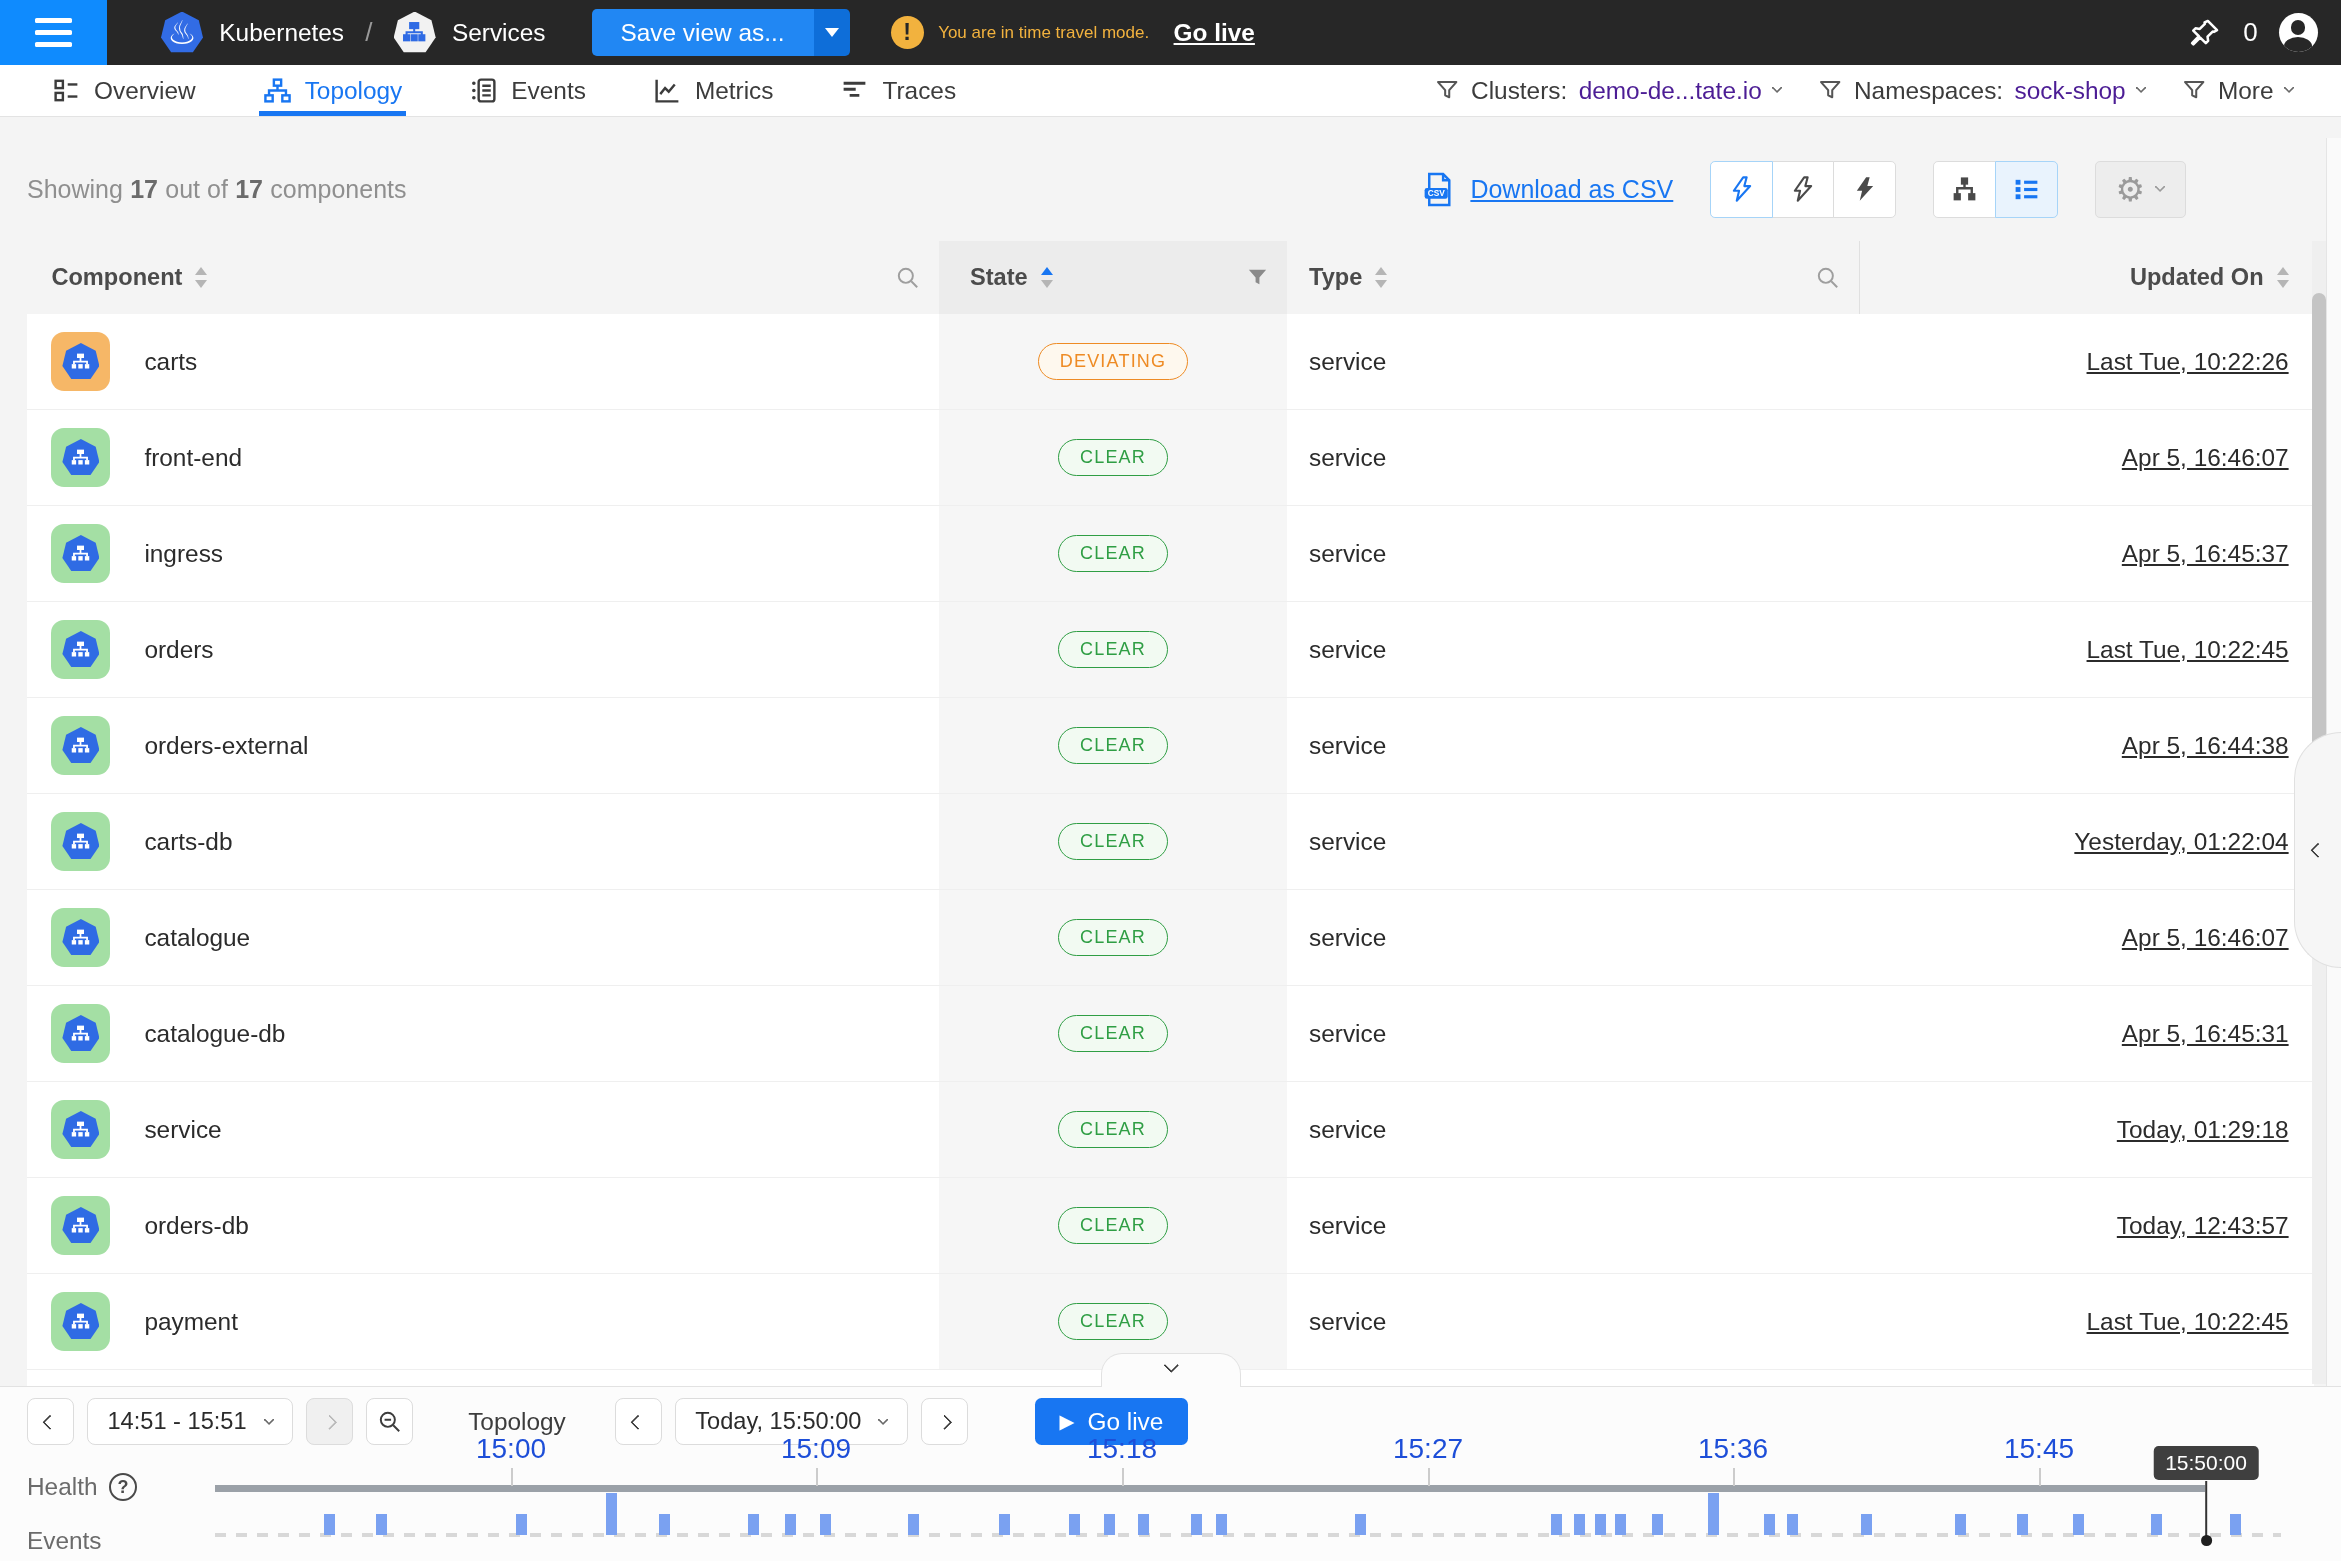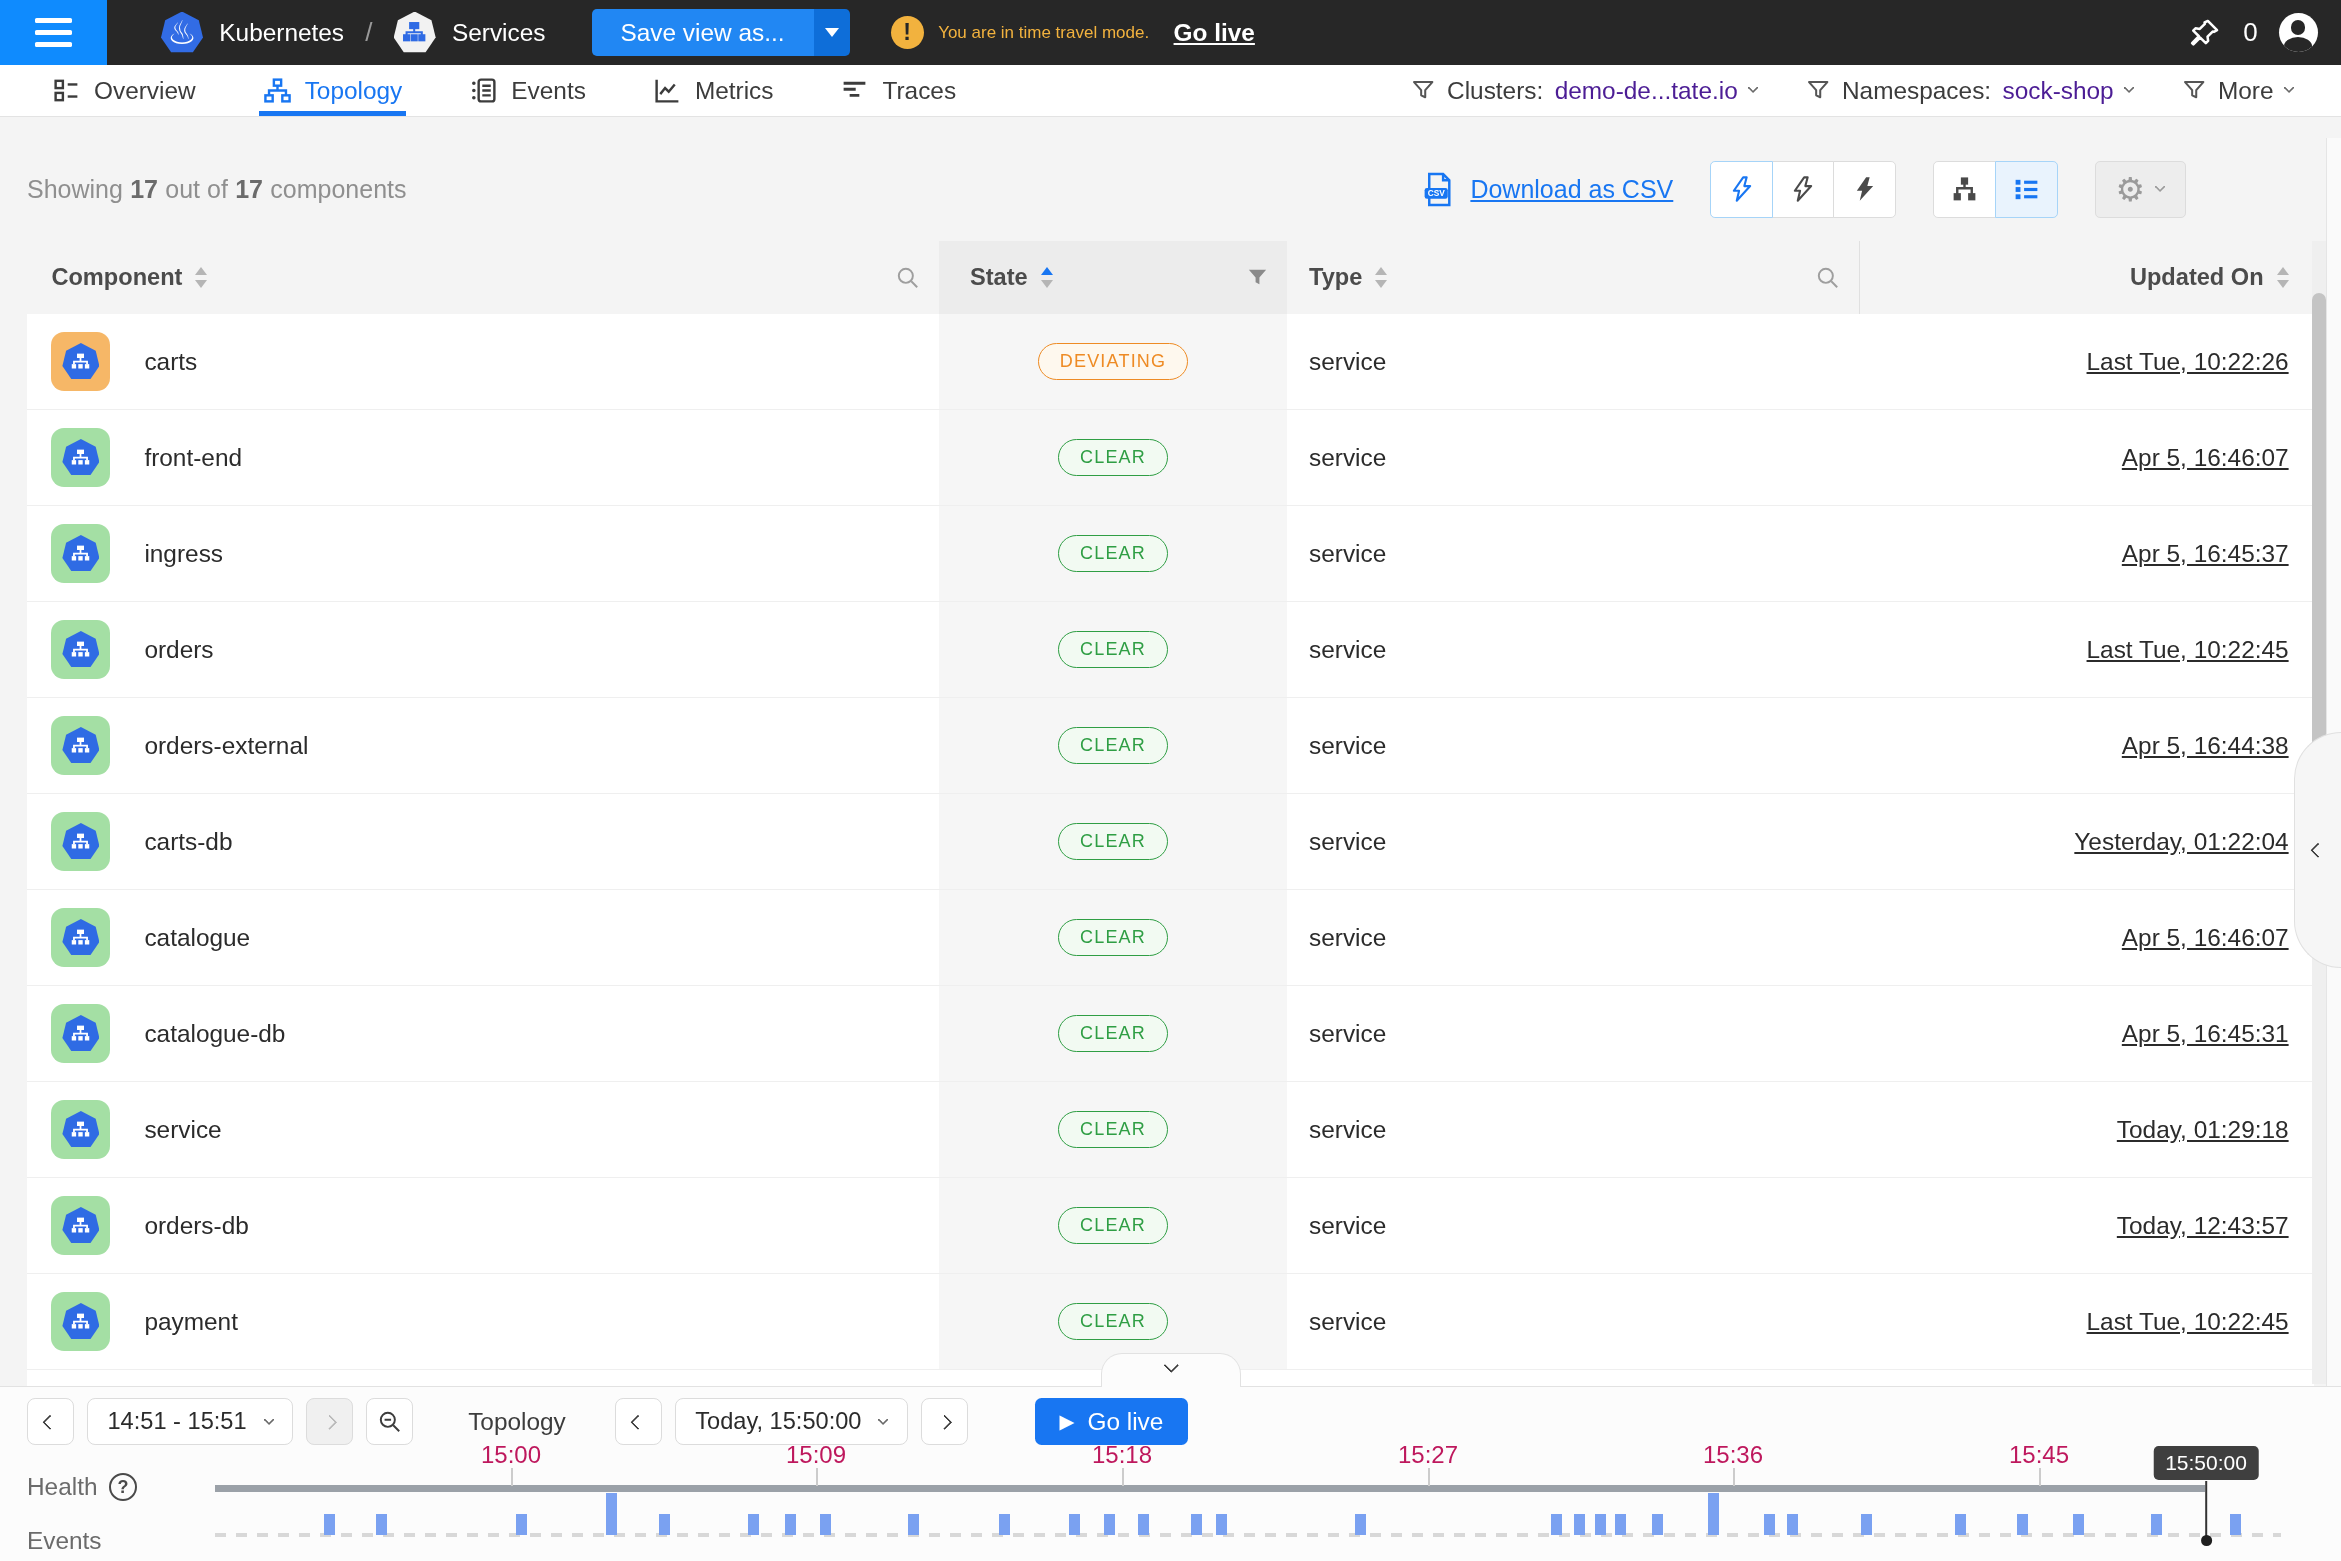--- a/index.html
+++ b/index.html
@@ -35,21 +35,21 @@
 
   
   .tabsbar { position:absolute; top:65px; left:0; width:2342px; height:52px; background:#fff;
     border-bottom:1.6px solid #e3e3e3; display:flex; align-items:center; padding:0 49px 0 52px; }
   .tabs { display:flex; gap:67px; height:100%; }
   .tab { display:flex; align-items:center; gap:13px; font-size:24.4px; color:#3c3c3c;
     position:relative; cursor:pointer; }
   .tab svg { width:29px; height:29px; }
   .tab.active { color:#1876F2; }
   .tab.active::after { content:""; position:absolute; left:-3.3px; right:-3.3px; bottom:0; height:4.9px; background:#1876F2; }
-  .filters { margin-left:auto; display:flex; gap:49px; align-items:center; }
+  .filters { margin-left:auto; display:flex; gap:37px; align-items:center; }
   .filter { display:flex; align-items:center; gap:11.4px; font-size:24.4px; color:#3c3c3c; cursor:pointer; }
   .filter .val { color:#4c1d95; }
   .chv { display:inline-block; width:10.6px; height:10.6px; border:solid currentColor;
     border-width:0 2.4px 2.4px 0; border-radius:0.8px; }
   .chv.down { transform:rotate(45deg) translate(-1.6px,-1.6px); }
   .chv.left { transform:rotate(135deg); }
   .chv.right { transform:rotate(-45deg); }
   .chv.sm { width:8.1px; height:8.1px; border-width:0 2.4px 2.4px 0; }
   .filter .chv { color:#6a6a6a; }
 
@@ -129,21 +129,21 @@
   .golive-btn { margin-left:54px; height:47px; background:#1876F2; color:#fff; border-radius:6.5px;
     display:flex; align-items:center; gap:13px; padding:0 24.4px; font-size:24.4px; cursor:pointer; }
   .golive-btn .play { font-size:19.5px; }
 
   .tl-label { position:absolute; left:27px; font-size:24.4px; color:#6b6b6b; display:flex; align-items:center; gap:11.4px; }
   .tl-health-label { top:86px; }
   .tl-events-label { top:140px; }
   .help { width:28px; height:28px; border-radius:50%; border:2.4px solid #4a4a4a; color:#4a4a4a;
     font-size:18px; font-weight:700; display:flex; align-items:center; justify-content:center; cursor:pointer; }
   .healthbar { position:absolute; left:215px; top:98px; width:1990px; height:6.5px; background:#9BA1A8; }
-  .tick-label { position:absolute; top:54px; transform:translateX(-50%); font-size:24px; color:#be185d; }
+  .tick-label { position:absolute; top:46px; transform:translateX(-50%); font-size:28px; color:#1d4ed8; }
   .tick-mark { position:absolute; top:81px; width:1.6px; height:18px; background:#cccccc; }
   .ev-dash { position:absolute; left:215px; top:146px; width:2066px; height:4.1px;
     background:repeating-linear-gradient(90deg,#d8d8d8 0 11.4px,transparent 11.4px 21px); }
   .ev-bar { position:absolute; width:10.6px; bottom:26px; background:#7AA1F1; }
   .marker { position:absolute; top:0; }
   .marker .tip { position:absolute; top:59px; transform:translateX(-50%); background:#3f3f3f;
     color:#fff; font-size:21px; padding:4.9px 11.4px; border-radius:4.9px; white-space:nowrap; }
   .marker .stem { position:absolute; top:94px; height:57px; width:1.6px; background:#333; transform:translateX(-0.8px); }
   .marker .dot { position:absolute; top:148px; width:10.6px; height:10.6px; border-radius:50%;
     background:#1f1f1f; transform:translateX(-4.9px); }

